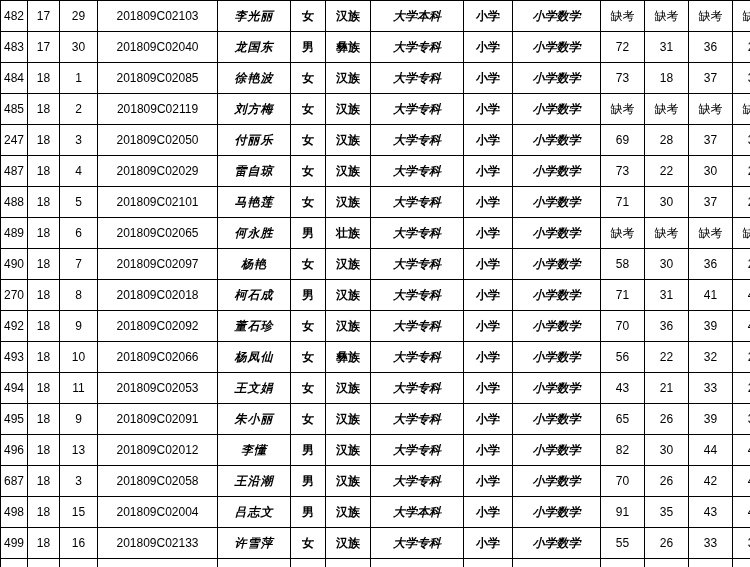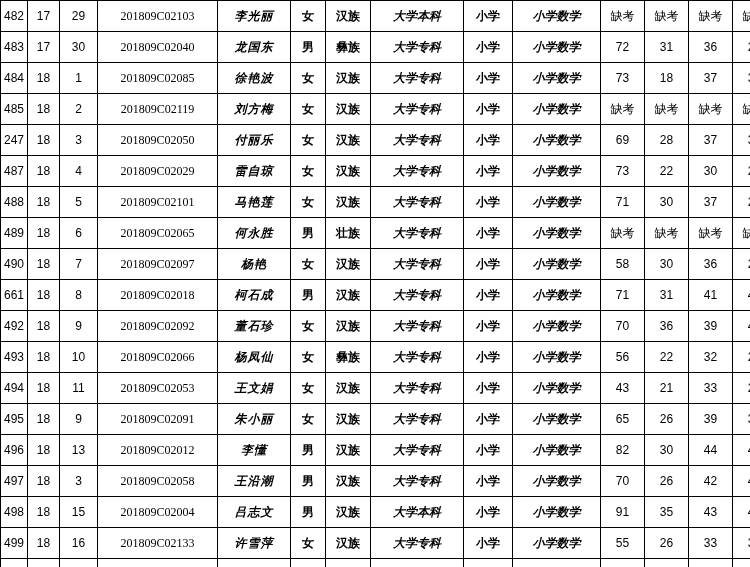--- a/index.html
+++ b/index.html
@@ -47,21 +47,21 @@
   col.c-s4    { width: 44px; }
 
   td.name, td.edu, td.sub {
     font-size: 13px;
     font-weight: 600;
     font-style: italic;
   }
   td.name { letter-spacing: 1px; }
   td.id {
     font-size: 11.5px;
-    font-family: Liberation Serif, serif;
+    font-family: Liberation Sans, sans-serif;
   }
   td.sex, td.eth, td.lvl {
     font-size: 12.5px;
     font-weight: 600;
   }
   td.num {
     font-size: 12.5px;
   }
   td.absent {
     font-size: 12.5px;
@@ -228,21 +228,21 @@
         <td class="eth">汉族</td>
         <td class="edu">大学专科</td>
         <td class="lvl">小学</td>
         <td class="sub">小学数学</td>
         <td class="num">58</td>
         <td class="num">30</td>
         <td class="num">36</td>
         <td class="num">26</td>
       </tr>
       <tr>
-        <td class="num">661</td>
+        <td class="num">270</td>
         <td class="num">18</td>
         <td class="num">8</td>
         <td class="id">201809C02018</td>
         <td class="name">柯石成</td>
         <td class="sex">男</td>
         <td class="eth">汉族</td>
         <td class="edu">大学专科</td>
         <td class="lvl">小学</td>
         <td class="sub">小学数学</td>
         <td class="num">71</td>
@@ -324,21 +324,21 @@
         <td class="eth">汉族</td>
         <td class="edu">大学专科</td>
         <td class="lvl">小学</td>
         <td class="sub">小学数学</td>
         <td class="num">82</td>
         <td class="num">30</td>
         <td class="num">44</td>
         <td class="num">44</td>
       </tr>
       <tr>
-        <td class="num">497</td>
+        <td class="num">687</td>
         <td class="num">18</td>
         <td class="num">3</td>
         <td class="id">201809C02058</td>
         <td class="name">王沿潮</td>
         <td class="sex">男</td>
         <td class="eth">汉族</td>
         <td class="edu">大学专科</td>
         <td class="lvl">小学</td>
         <td class="sub">小学数学</td>
         <td class="num">70</td>

